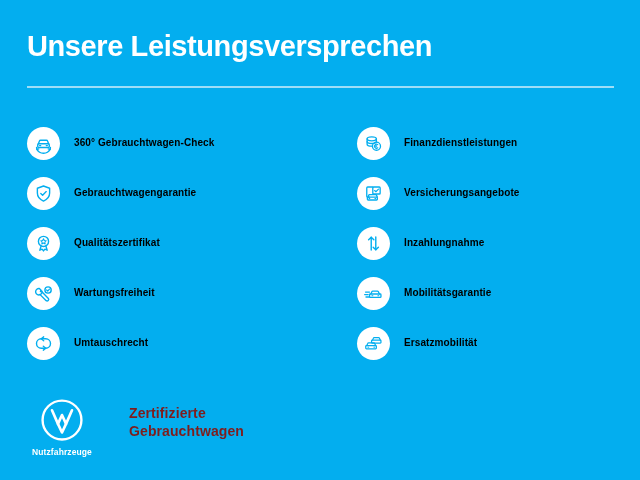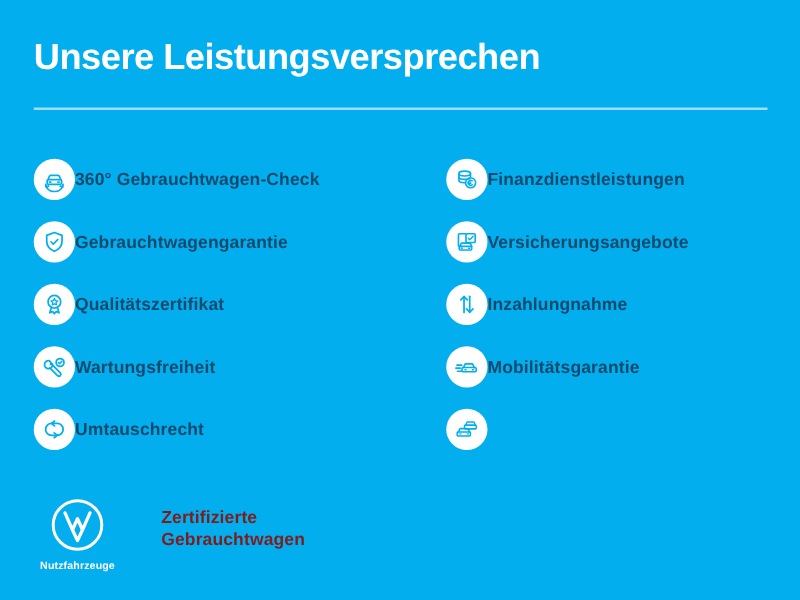--- a/index.html
+++ b/index.html
@@ -80,25 +80,26 @@
     display: flex;
     align-items: center;
     justify-content: center;
   }
   .badge svg {
     display: block;
     width: 21px;
     height: 21px;
   }
   .benefit-label {
-    font-size: 14px;
+    margin-left: 14px;
+    font-size: 10px;
     line-height: 16px;
     font-weight: bold;
     letter-spacing: 0.1px;
-    color: #0c4a6e;
+    color: #000000;
     white-space: nowrap;
   }
 
   
   .footer {
     position: absolute;
     left: 27px;
     top: 398px;
     display: flex;
     align-items: flex-start;
@@ -265,20 +266,21 @@
       <div class="benefit">
         <span class="badge">
           <svg viewBox="0 0 24 24" fill="none" stroke="#03AEEF" stroke-width="1.4" stroke-linecap="round" stroke-linejoin="round" aria-hidden="true">
             <path d="M11 8.1l.85-2.1a1 1 0 0 1 .93-.65h5.1a1 1 0 0 1 .92.62l.9 2.13"></path>
             <path d="M10.6 8.1h9.1a.8.8 0 0 1 .8.8v1.85a.8.8 0 0 1-.8.8h-9.1a.8.8 0 0 1-.8-.8V8.9a.8.8 0 0 1 .8-.8z"></path>
             <path d="M4.4 14.3l.95-2.3a1.05 1.05 0 0 1 .98-.68h6.1a1.05 1.05 0 0 1 .97.65l1 2.33"></path>
             <path d="M4 14.3h10.4a.85.85 0 0 1 .85.85v2.1a.85.85 0 0 1-.85.85H4a.85.85 0 0 1-.85-.85v-2.1A.85.85 0 0 1 4 14.3z"></path>
             <path d="M5.6 16.2h1M12.4 16.2h1" stroke-width="1.1"></path>
           </svg>
         </span>
+        <span class="benefit-label">Ersatzmobilität</span>
       </div>
 
     </div>
   </div>
 
   <div class="footer">
     <div class="vw-lockup">
       <svg class="vw-logo" viewBox="0 0 48 48" aria-hidden="true">
         <circle cx="24" cy="24" r="21.2" fill="none" stroke="#ffffff" stroke-width="2.6"></circle>
         <g fill="none" stroke="#ffffff" stroke-width="2.9" stroke-linejoin="round" stroke-linecap="round">

